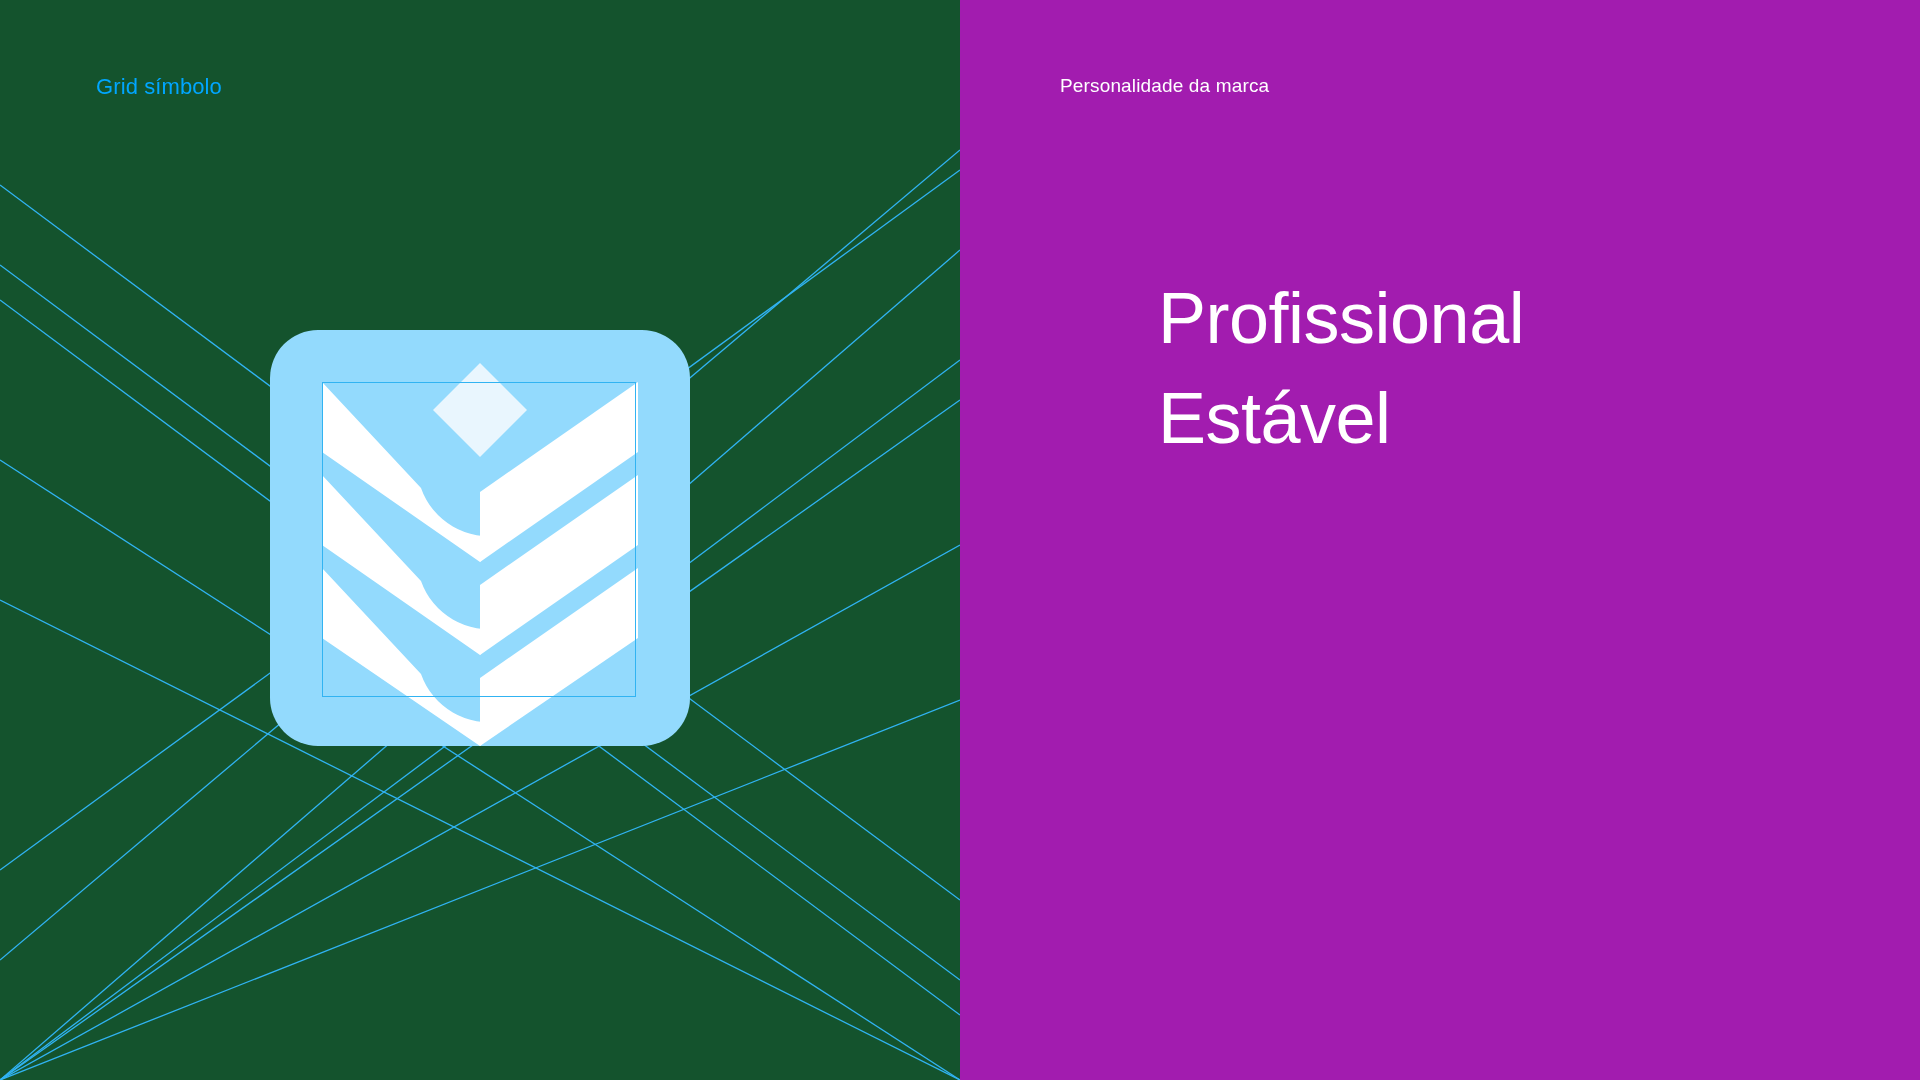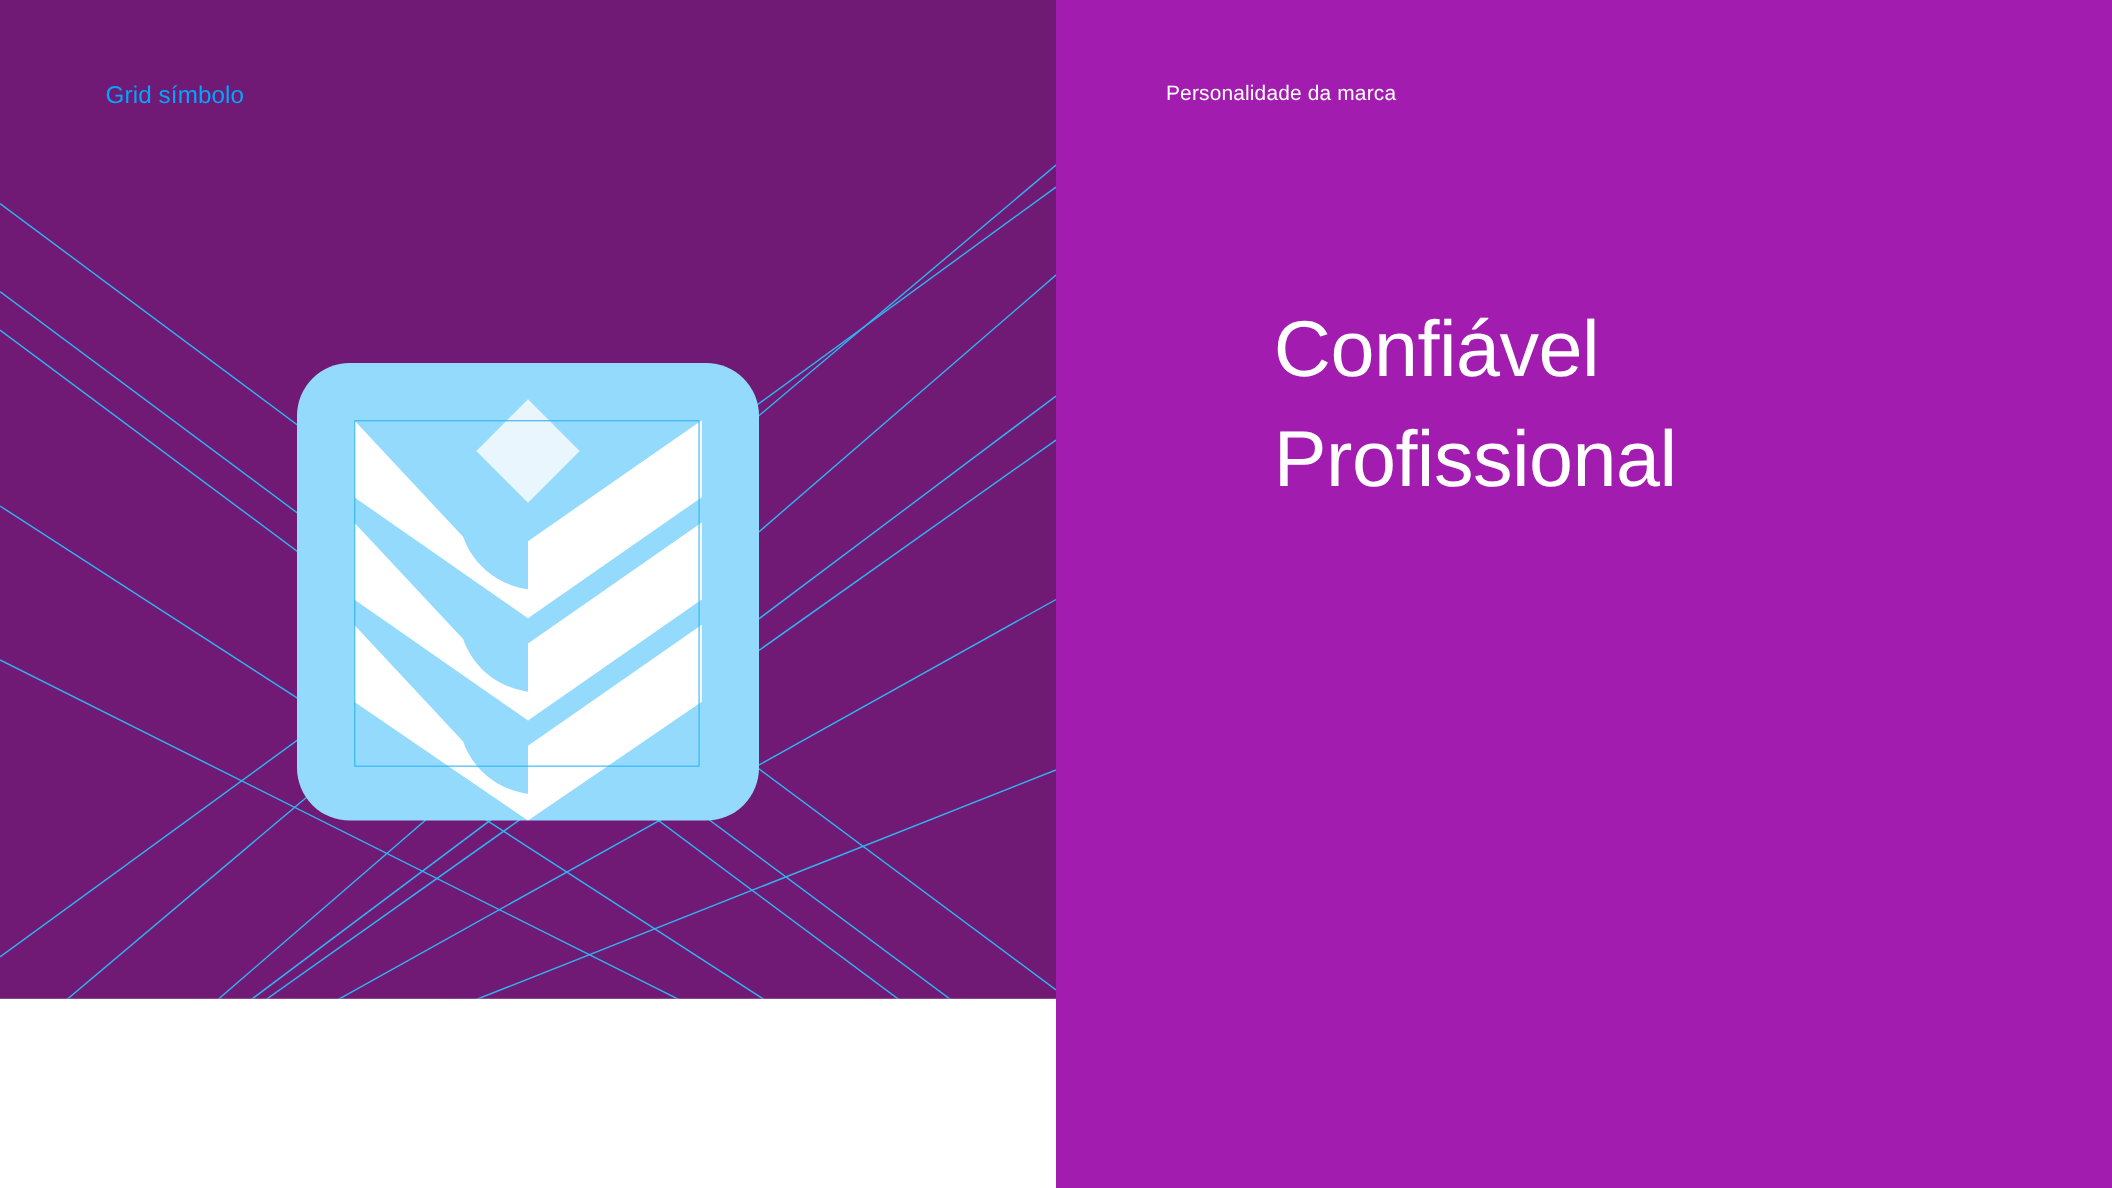--- a/index.html
+++ b/index.html
@@ -17,22 +17,22 @@
     position: relative;
     width: 1920px;
     height: 1080px;
     display: flex;
   }
 
   
   .panel-left {
     position: relative;
     width: 960px;
-    height: 908px;
-    background: #701a75;
+    height: 1080px;
+    background: #14532d;
     overflow: hidden;
     flex: 0 0 960px;
   }
 
   .panel-left-label {
     position: absolute;
     left: 96px;
     top: 74px;
     font-size: 22px;
     line-height: 26px;
@@ -198,18 +198,18 @@
 
       <div class="logo-inner-square"></div>
     </div>
   </section>
 
   <section class="panel-right">
 
     <div class="panel-right-label">Personalidade da marca</div>
 
     <ul class="traits">
-      <li class="trait">Confiável</li>
       <li class="trait">Profissional</li>
+      <li class="trait">Estável</li>
     </ul>
   </section>
 
 </div>
 
 </body></html>

